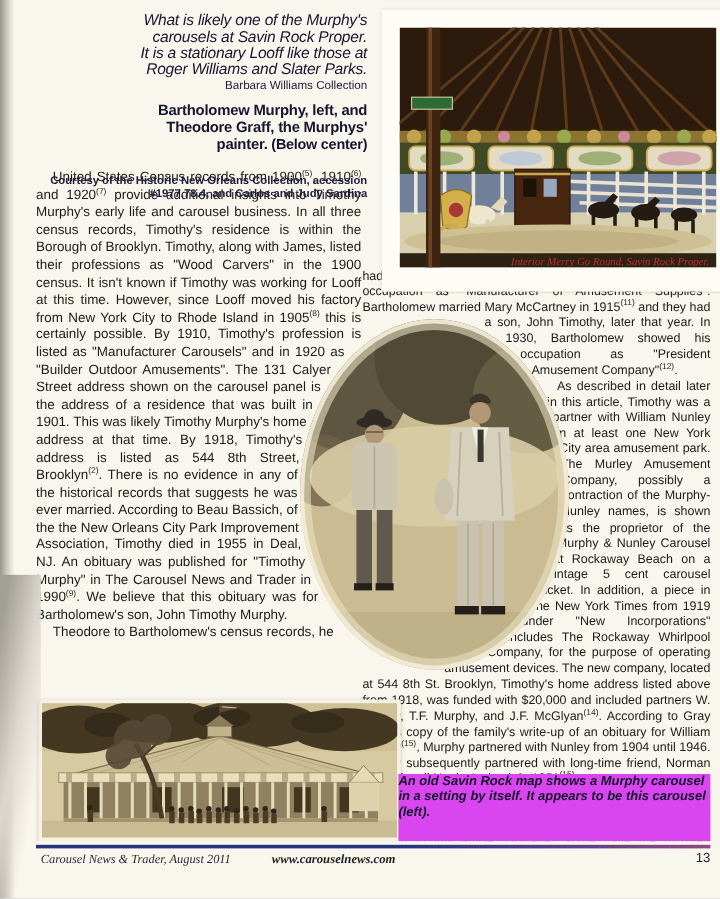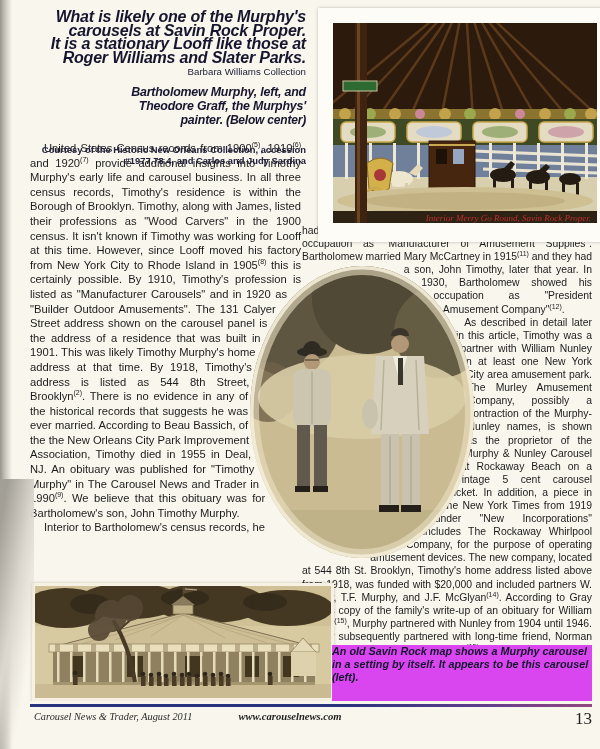--- a/index.html
+++ b/index.html
@@ -5,23 +5,23 @@
   html,body{margin:0;padding:0;}
   body{font-family:"Liberation Sans",sans-serif;background:#888;}
   .page{position:relative;width:600px;height:749px;background:#f9f6ee;overflow:hidden;}
   .scan-edge{position:absolute;left:0;top:0;width:12px;height:749px;
     background:linear-gradient(to right,#98958d,#c9c6bd 45%,rgba(249,246,238,0));z-index:6;}
   .scan-edge-bottom{position:absolute;left:0;bottom:0;width:34px;height:270px;
     background:linear-gradient(100deg,#a29f97 10%,#dcd8cf 45%,rgba(249,246,238,0) 75%);z-index:6;}
 
   
   .cap-block{position:absolute;left:28px;top:10px;width:278px;text-align:right;color:#15152e;z-index:2;}
-  .cap-head{font-weight:bold;font-style:italic;font-size:16px;line-height:13.6px;white-space:pre-line;letter-spacing:-0.2px;}
+  .cap-head{font-weight:normal;font-style:italic;font-size:13px;line-height:13.6px;white-space:pre-line;letter-spacing:-0.2px;}
   .cap-credit{font-weight:normal;font-size:9.7px;margin-top:2px;color:#20203a;}
-  .cap-head2{font-weight:bold;font-style:italic;font-size:12.4px;line-height:13.6px;white-space:pre-line;margin-top:9px;letter-spacing:-0.2px;}
+  .cap-head2{font-weight:bold;font-size:12.4px;line-height:13.6px;white-space:pre-line;margin-top:9px;letter-spacing:-0.2px;}
   .cap-note{font-size:12px;font-weight:bold;}
   .cap-courtesy{font-weight:bold;font-size:9.4px;line-height:10.8px;margin-top:18px;color:#20203a;}
 
   
   .col{position:absolute;text-align:justify;color:#1b1b1b;z-index:1;}
   #left-col{left:30px;top:141px;width:272px;height:442px;font-size:11.2px;line-height:14.6px;}
   #right-col{left:302px;top:224px;width:290px;font-size:10.4px;line-height:13.1px;}
   .col p{margin:0;}
   .col p.indent{text-indent:14px;}
   sup{font-size:7px;line-height:0;vertical-align:super;}
@@ -44,23 +44,23 @@
   .bottom-cap-text{font-weight:bold;font-style:italic;font-size:10.8px;line-height:13px;color:#15152e;}
   .bottom-cap-credit{font-weight:bold;font-size:9.4px;margin-top:2px;color:#20203a;}
 
   
   .footer{position:absolute;left:0;top:701px;width:600px;height:48px;background:#f9f6ee;z-index:5;}
   .footer-rule{position:absolute;left:30px;top:3px;width:562px;height:3px;
     background:linear-gradient(90deg,#27347f 0%,#27347f 55%,#5d3d8c 80%,#92497f 100%);}
   .footer-journal{position:absolute;left:34px;top:10px;font-family:"Liberation Serif",serif;
     font-style:italic;font-size:10.3px;color:#2a2a2a;}
   .footer-site{position:absolute;left:0;top:10px;width:556px;text-align:center;
-    font-family:"Liberation Serif",serif;font-style:italic;font-weight:bold;font-size:10.6px;color:#1f1f1f;margin-left:12px;}
-  .footer-page{position:absolute;right:8px;top:8px;font-family:Liberation Serif, serif;
-    font-size:17px;color:#1f1f1f;}
+    font-family:"Liberation Serif",serif;font-style:italic;font-weight:bold;font-size:10.6px;color:#1f1f1f;}
+  .footer-page{position:absolute;right:8px;top:8px;font-family:Liberation Sans, sans-serif;
+    font-size:11px;color:#1f1f1f;}
 </style>
 </head>
 <body>
 
 <div class="page">
   <div class="scan-edge"></div>
   <div class="scan-edge-bottom"></div>
 
   <div class="cap-block">
     <div class="cap-head">What is likely one of the Murphy's
@@ -216,21 +216,21 @@
         <ellipse cx="114" cy="150" rx="110" ry="144" fill="none" stroke="#e9dfc2" stroke-width="14" opacity="0.6"></ellipse>
         <ellipse cx="114" cy="150" rx="113" ry="147" fill="none" stroke="#f3ecd8" stroke-width="9" opacity="0.9"></ellipse>
       </g>
     </svg>
   </div>
 
   <div class="col" id="left-col">
     <div class="wrap-spacer-left"></div>
     <div class="wrap-shape-left"></div>
     <p class="indent">United States Census records from 1900<sup>(5)</sup>, 1910<sup>(6)</sup> and 1920<sup>(7)</sup> provide additional insights into Timothy Murphy's early life and carousel business. In all three census records, Timothy's residence is within the Borough of Brooklyn. Timothy, along with James, listed their professions as "Wood Carvers" in the 1900 census. It isn't known if Timothy was working for Looff at this time. However, since Looff moved his factory from New York City to Rhode Island in 1905<sup>(8)</sup> this is certainly possible. By 1910, Timothy's profession is listed as "Manufacturer Carousels" and in 1920 as "Builder Outdoor Amusements". The 131 Calyer Street address shown on the carousel panel is the address of a residence that was built in 1901. This was likely Timothy Murphy's home address at that time. By 1918, Timothy's address is listed as 544 8th Street, Brooklyn<sup>(2)</sup>. There is no evidence in any of the historical records that suggests he was ever married. According to Beau Bassich, of the the New Orleans City Park Improvement Association, Timothy died in 1955 in Deal, NJ.  An obituary was published for "Timothy Murphy" in The Carousel News and Trader in 1990<sup>(9)</sup>. We believe that this obituary was for Bartholomew's son, John Timothy Murphy.</p>
-    <p class="indent">Interior to Bartholomew's census records, he</p>
+    <p class="indent">Theodore to Bartholomew's census records, he</p>
   </div>
 
   <div class="col" id="right-col">
     <div class="wrap-shape-right"></div>
     <p>had moved to New Orleans by 1910<sup>(10)</sup>.  He listed his occupation as "Manufacturer of Amusement Supplies". Bartholomew married Mary McCartney in 1915<sup>(11)</sup> and they had a son, John Timothy, later that year.  In 1930, Bartholomew showed his occupation as "President Amusement Company"<sup>(12)</sup>.</p>
     <p class="indent">As described in detail later in this article, Timothy was a partner with William Nunley in at least one New York City area amusement park. The Murley Amusement Company, possibly a contraction of the Murphy-Nunley names, is shown as the proprietor of the Murphy &amp; Nunley Carousel at Rockaway Beach on a vintage 5 cent carousel ticket. In addition, a piece in the New York Times from 1919 under "New Incorporations" includes The Rockaway Whirlpool Company, for the purpose of operating amusement devices. The new company, located at 544 8th St. Brooklyn, Timothy's home address listed above from 1918, was funded with $20,000 and included partners W. Nunley, T.F. Murphy, and J.F. McGlyan<sup>(14)</sup>. According to Gray Tuttle's copy of the family's write-up of an obituary for William Nunley<sup>(15)</sup>, Murphy partnered with Nunley from 1904 until 1946. Nunley subsequently partnered with long-time friend, Norman Russell until Nunley's death in 1951<sup>(15)</sup>.</p>
     <p class="indent">Since brothers Timothy and James indicated that they were carvers, we can't help but wonder if they were the creators of a style of horse that is seen on some of the Murphy carousels featured in this article. However, some have the mirrored starburst glass inserts which are a Looff trademark. We have referred to them as being "unknown" in origin.</p>
   </div>
 
   <div class="pavilion">

